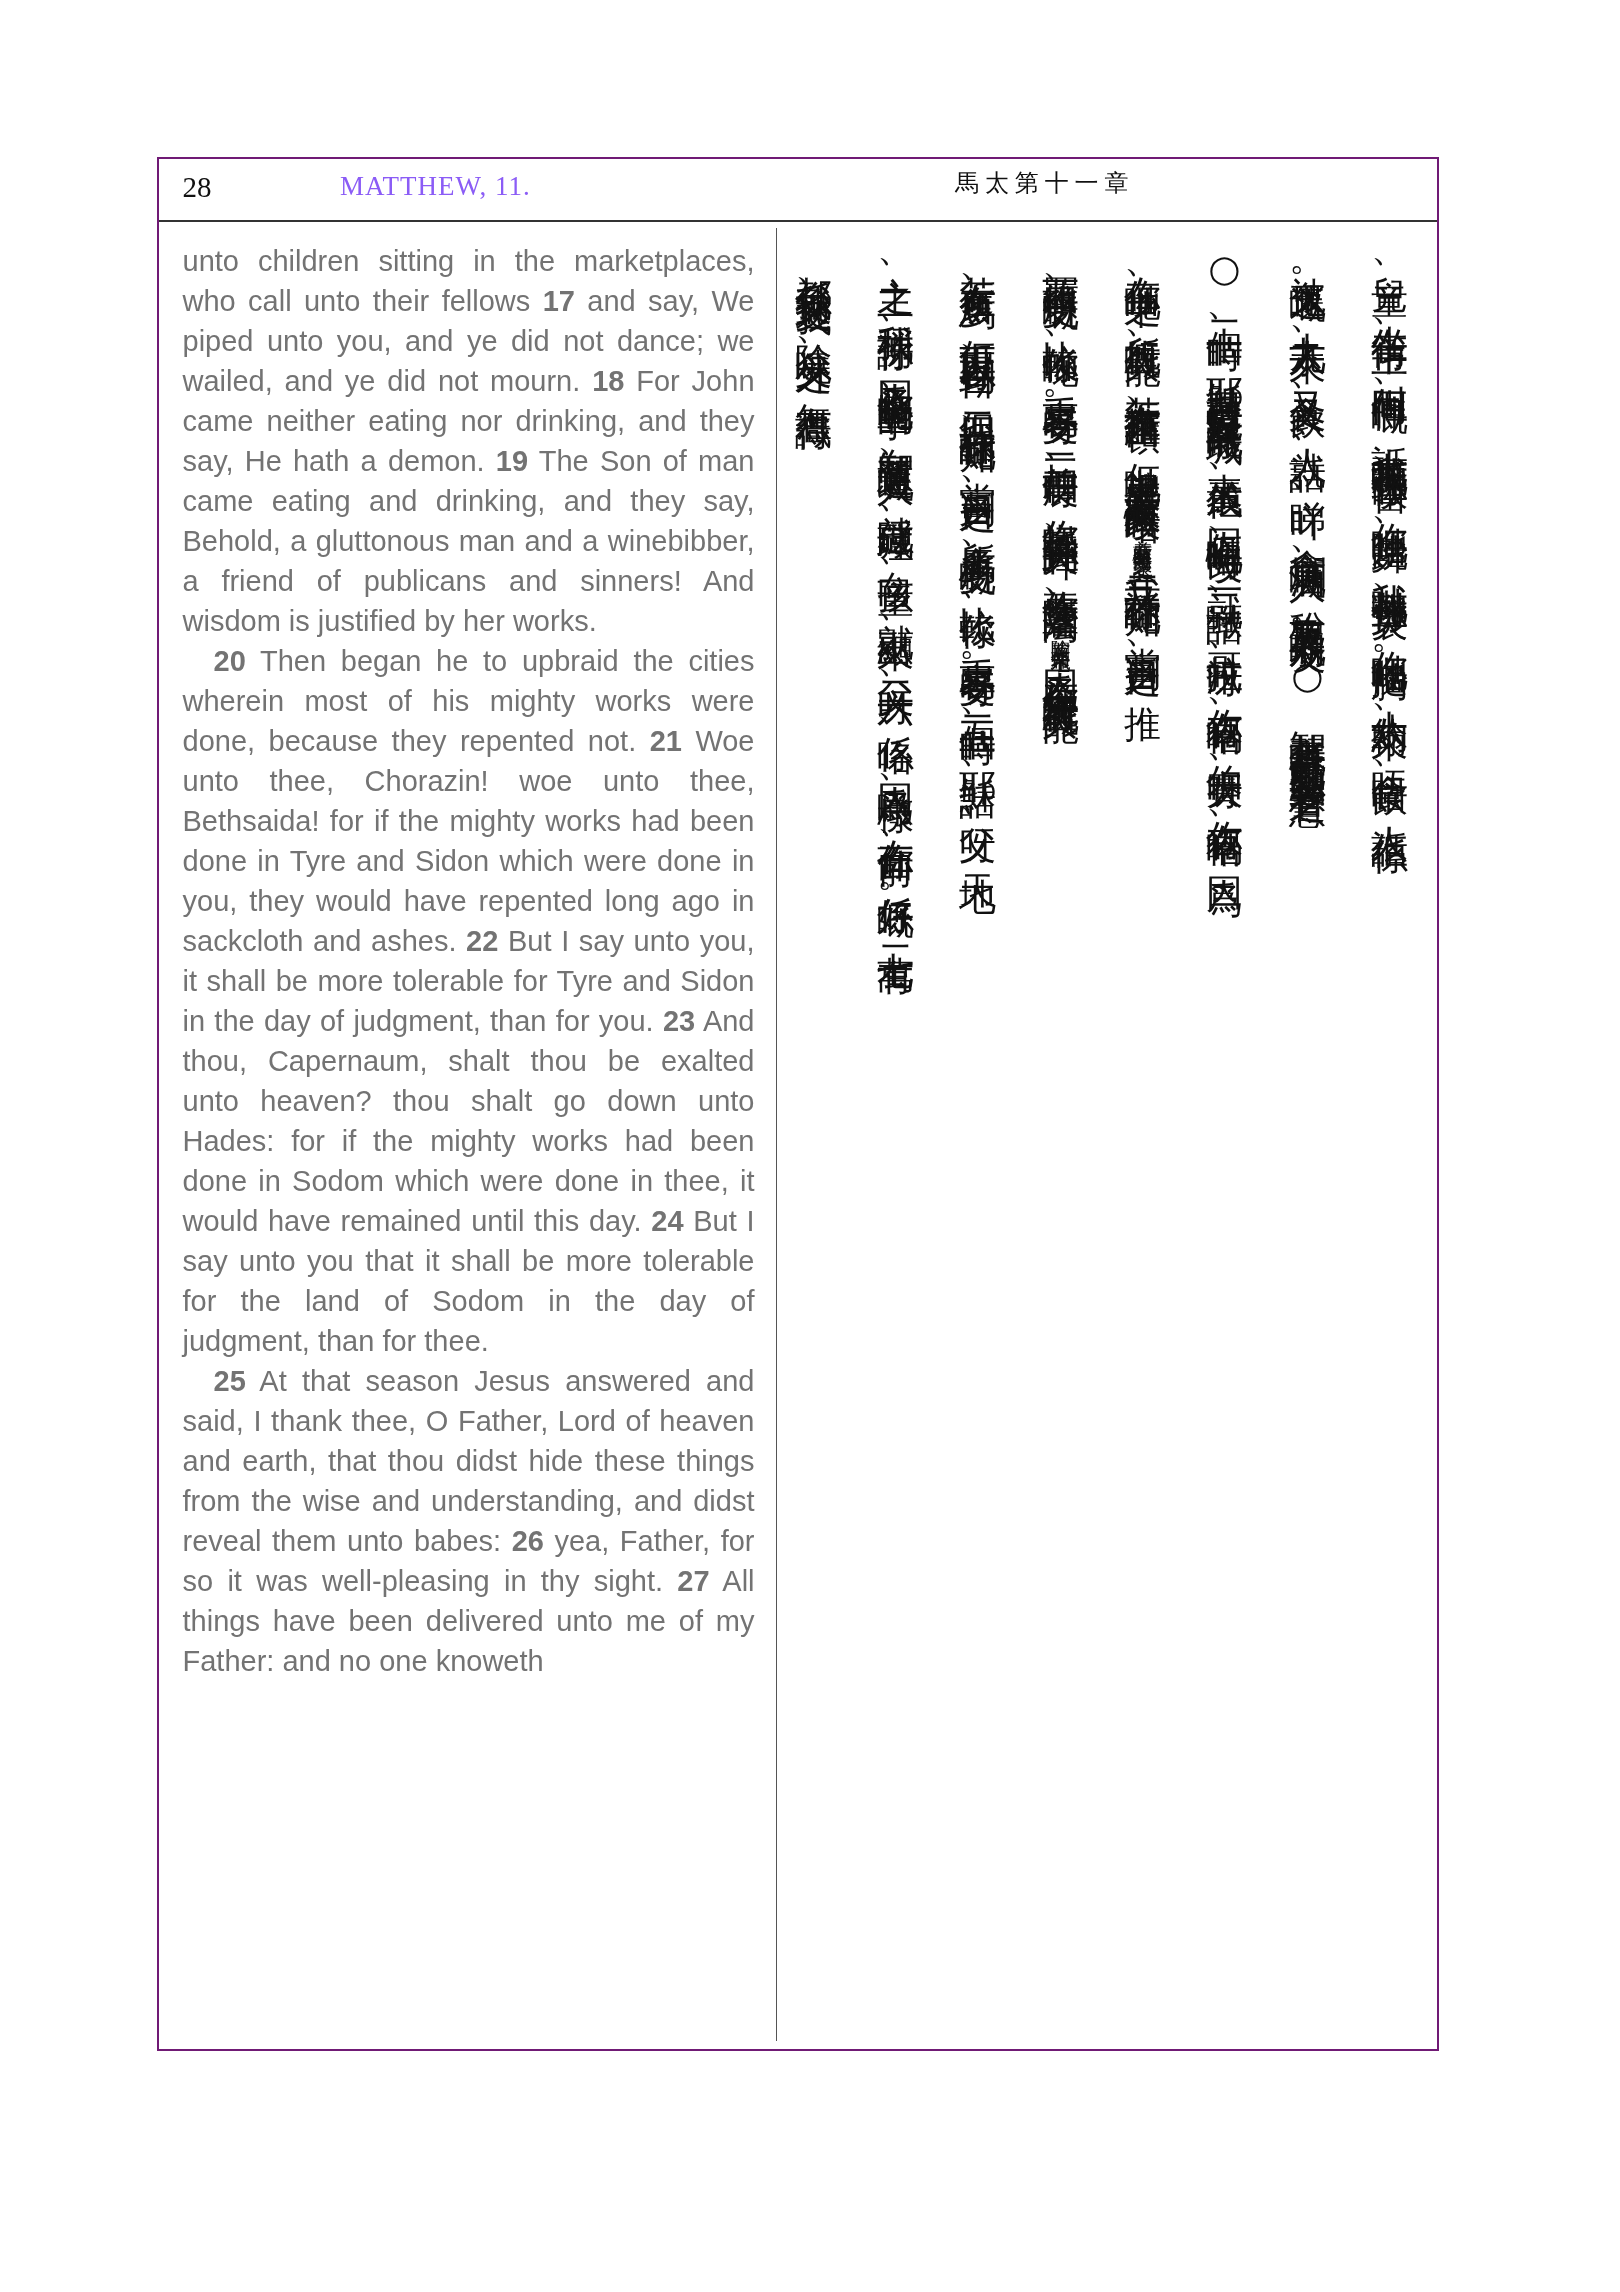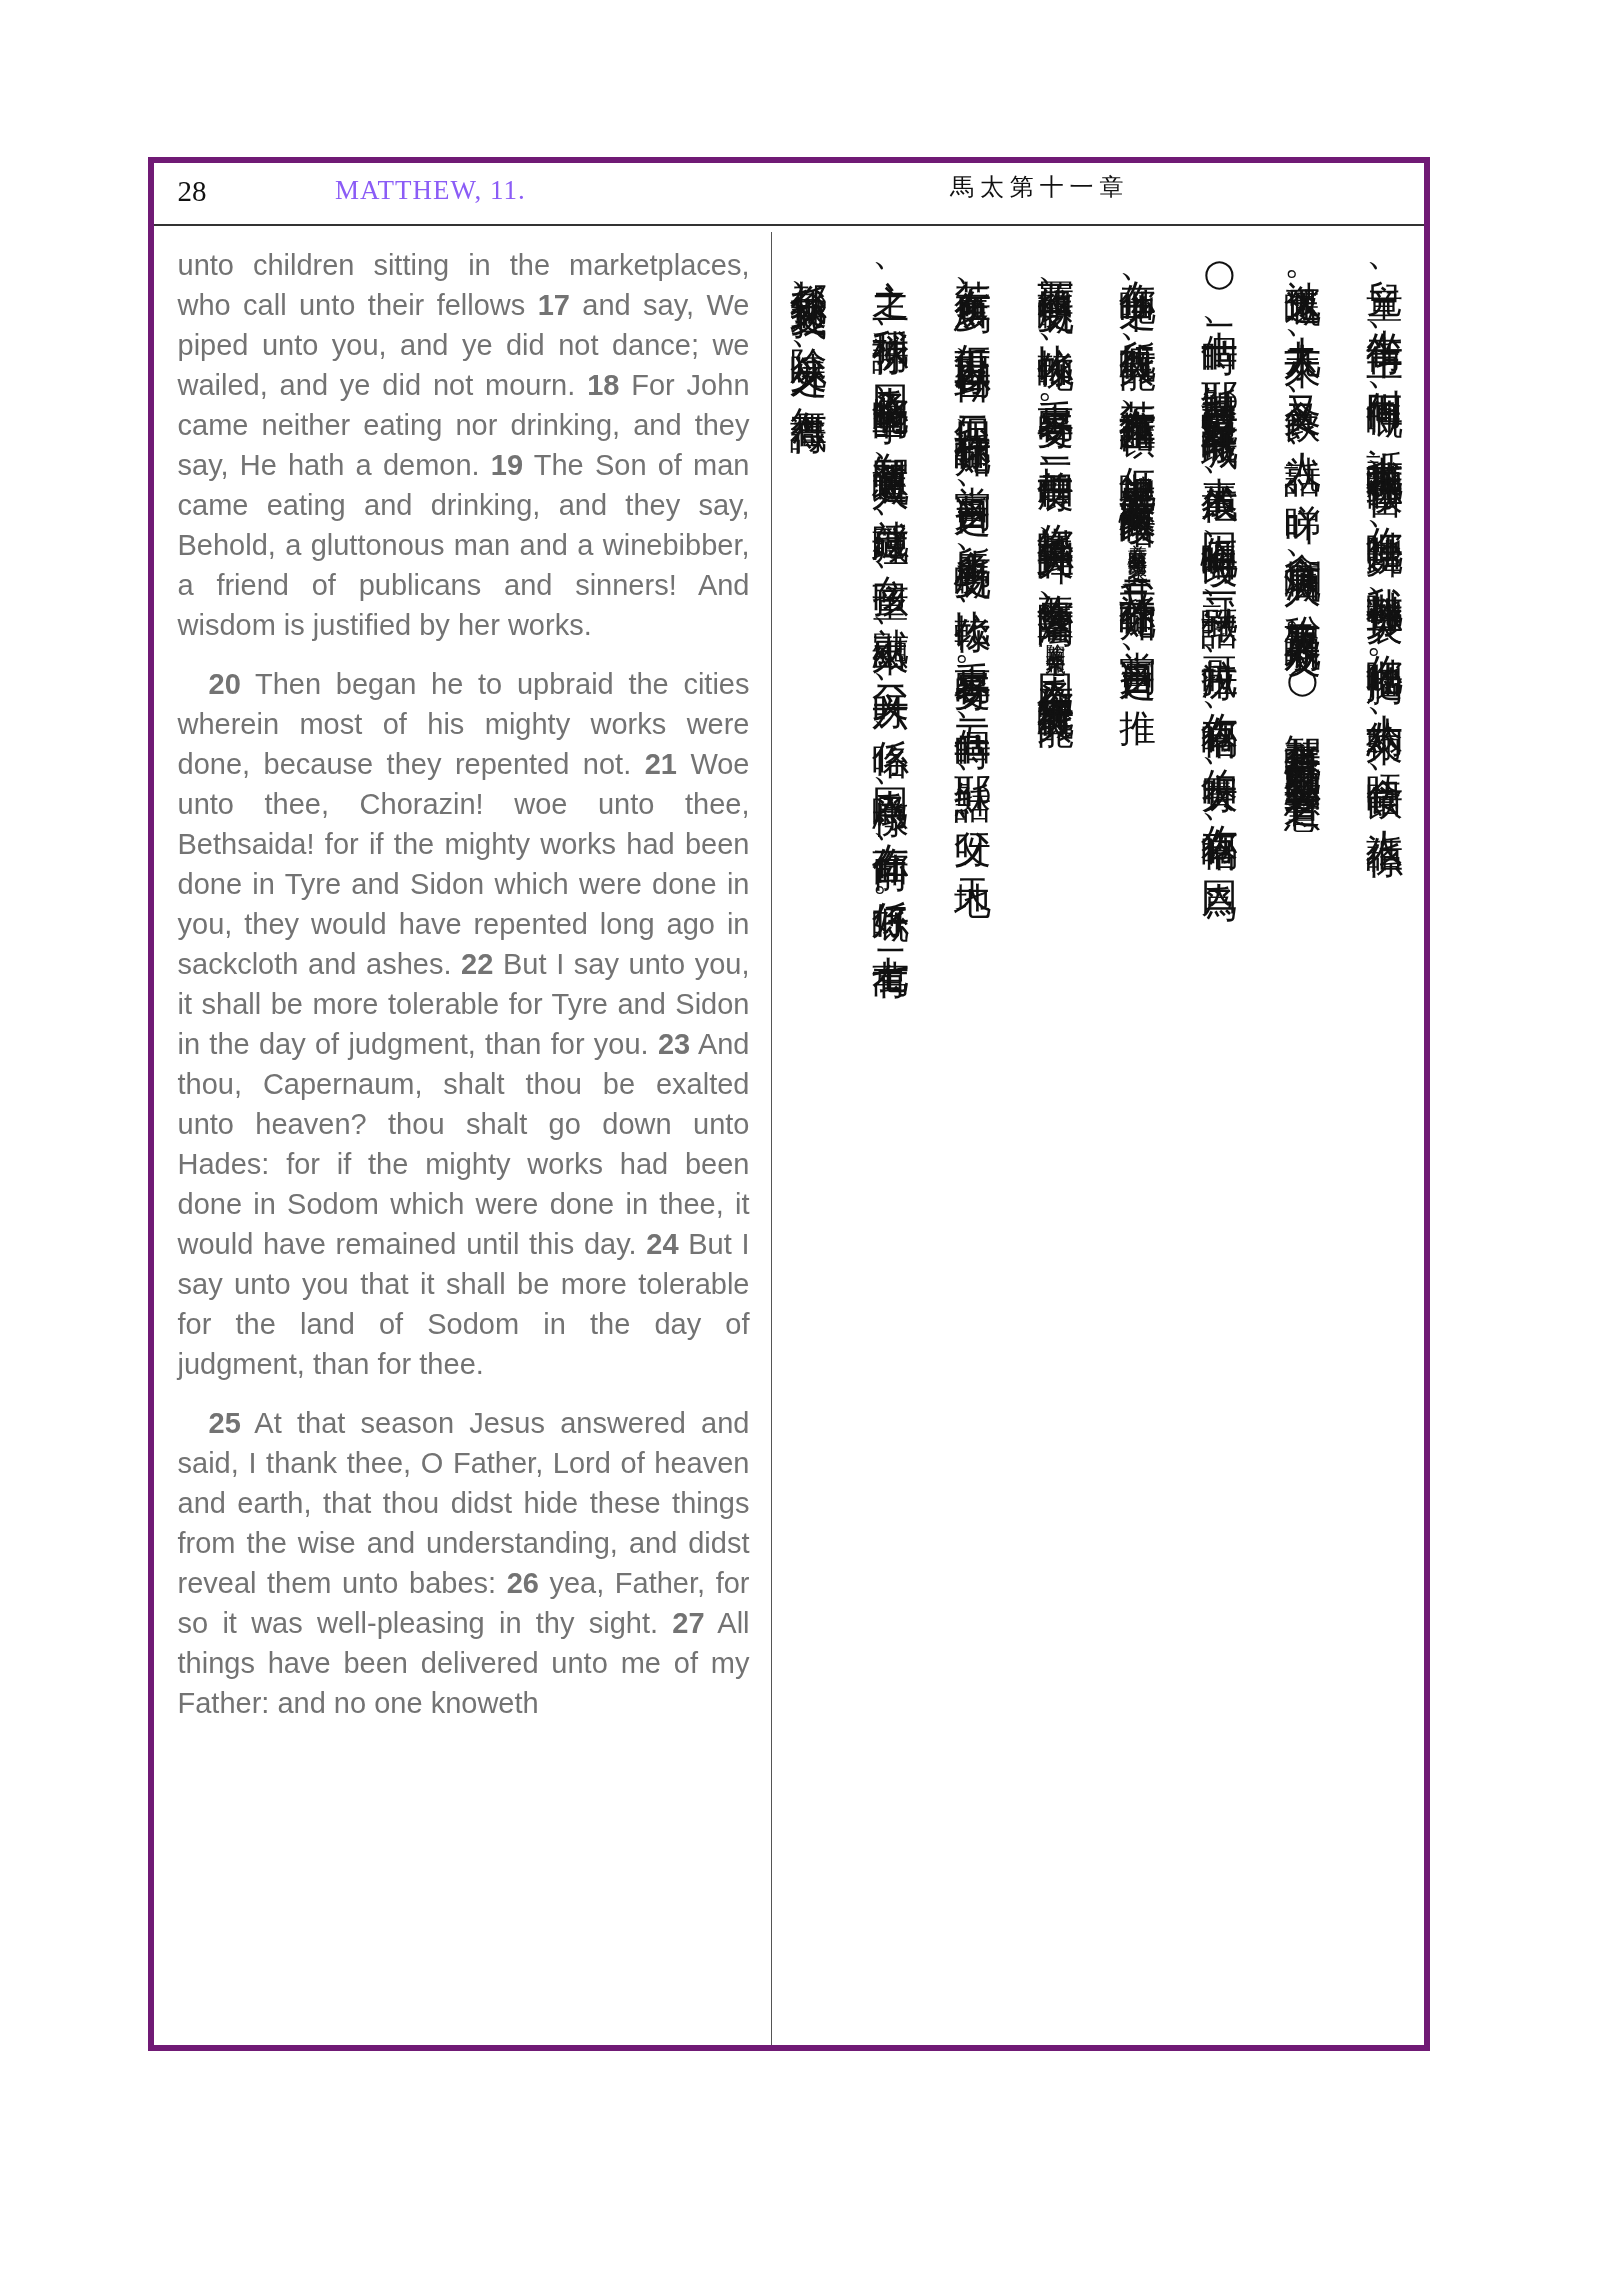--- a/index.html
+++ b/index.html
@@ -1,19 +1,19 @@
 <!DOCTYPE html>
 <html><head>
 <meta charset="utf-8">
 <style>
   html, body { margin: 0; padding: 0; background: #ffffff; }
   body { width: 1620px; height: 2293px; position: relative; overflow: hidden; }
   .page-frame {
-    position: absolute; left: 148px; top: 157px; width: 1282px; height: 1894px;
-    border: 6px solid #701a75; box-sizing: border-box;
+    position: absolute; left: 157px; top: 157px; width: 1282px; height: 1894px;
+    border: 2px solid #701a75; box-sizing: border-box;
   }
   .running-head {
     position: absolute; left: 0; top: 0; right: 0; height: 61px;
     border-bottom: 2px solid #333;
   }
   .page-number {
     position: absolute; left: 23.5px; top: 11.8px;
     font-family: "Liberation Serif", "DejaVu Serif", serif; font-size: 29px; color: #111;
   }
   .head-en {
@@ -26,21 +26,21 @@
   }
   .col-divider {
     position: absolute; left: 617px; top: 69px; width: 1px; height: 1813px; background: #555;
   }
   .english-col {
     position: absolute; left: 23.5px; top: 82px; width: 572px;
     font-family: Liberation Sans, sans-serif; font-size: 29px; line-height: 40px;
     color: #737373; text-align: justify;
   }
   .english-col p { margin: 0; text-align-last: auto; }
-  .english-col p.indent { text-indent: 31px; margin-top: 19px; }
+  .english-col p.indent { text-indent: 31px; }
   .vn { font-weight: bold; }
   .chinese-col {
     position: absolute; left: 637px; top: 88px; width: 627px; height: 1774px;
   }
   .zh-column {
     position: absolute; top: 0; height: 1784px; width: 59px;
     writing-mode: vertical-rl; text-orientation: upright;
     font-family: "DejaVu Sans", sans-serif; font-size: 37px; line-height: 59px;
     letter-spacing: 3.8px; color: #111; white-space: nowrap;
   }

